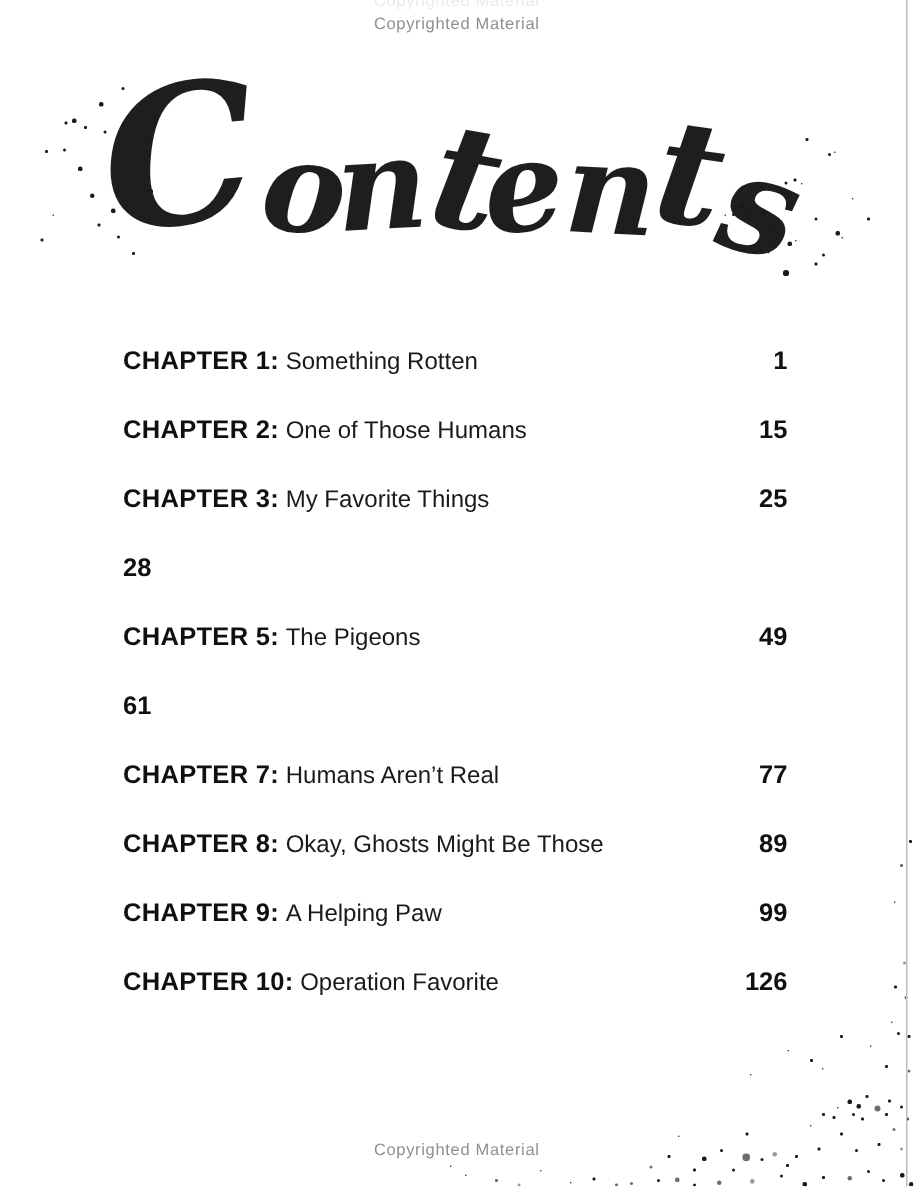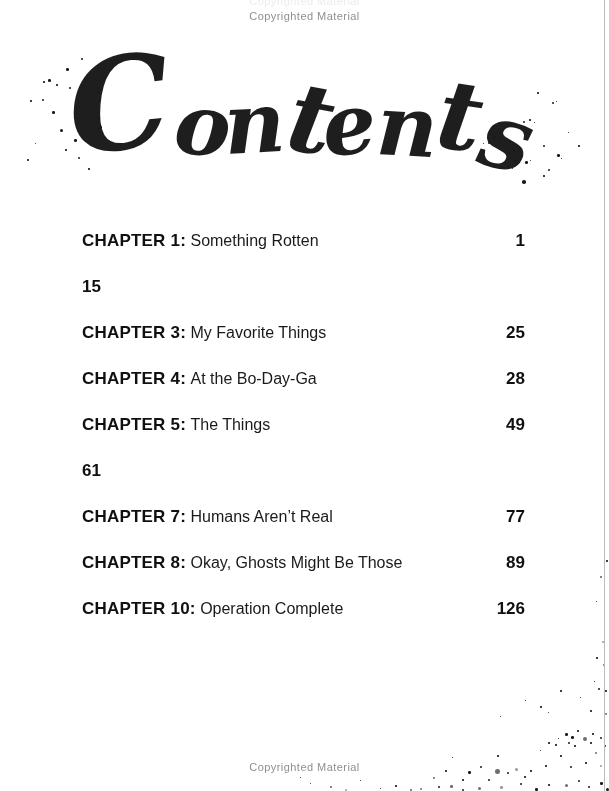--- a/index.html
+++ b/index.html
@@ -178,47 +178,51 @@
       <span class="dot" style="left: 600px; top: 765px; width: 2px; height: 2px; background: rgb(154, 154, 154);"></span>
       <span class="dot" style="left: 545px; top: 765px; width: 1.5px; height: 1.5px; background: rgb(26, 26, 26);"></span>
     </div>
 
   <div class="toc" id="toc">
       <div class="toc-row">
         <span class="entry-text"><span class="ch-label">CHAPTER 1:</span> <span class="ch-title">Something Rotten</span></span>
         <span class="ch-page">1</span>
       </div>
       <div class="toc-row">
+        <span class="entry-text"><span class="ch-label">CHAPTER 2:</span> <span class="ch-title">One of Those Humans</span></span>
         <span class="ch-page">15</span>
       </div>
       <div class="toc-row">
         <span class="entry-text"><span class="ch-label">CHAPTER 3:</span> <span class="ch-title">My Favorite Things</span></span>
         <span class="ch-page">25</span>
       </div>
       <div class="toc-row">
-        <span class="entry-text"><span class="ch-label">CHAPTER 4:</span> <span class="ch-title">At the Bo-Day-Ga</span></span>
         <span class="ch-page">28</span>
       </div>
       <div class="toc-row">
-        <span class="entry-text"><span class="ch-label">CHAPTER 5:</span> <span class="ch-title">The Things</span></span>
+        <span class="entry-text"><span class="ch-label">CHAPTER 5:</span> <span class="ch-title">The Pigeons</span></span>
         <span class="ch-page">49</span>
       </div>
       <div class="toc-row">
         <span class="ch-page">61</span>
       </div>
       <div class="toc-row">
         <span class="entry-text"><span class="ch-label">CHAPTER 7:</span> <span class="ch-title">Humans Aren’t Real</span></span>
         <span class="ch-page">77</span>
       </div>
       <div class="toc-row">
         <span class="entry-text"><span class="ch-label">CHAPTER 8:</span> <span class="ch-title">Okay, Ghosts Might Be Those</span></span>
         <span class="ch-page">89</span>
       </div>
       <div class="toc-row">
-        <span class="entry-text"><span class="ch-label">CHAPTER 10:</span> <span class="ch-title">Operation Complete</span></span>
+        <span class="entry-text"><span class="ch-label">CHAPTER 9:</span> <span class="ch-title">A Helping Paw</span></span>
+        <span class="ch-page">99</span>
+      </div>
+      <div class="toc-row">
+        <span class="entry-text"><span class="ch-label">CHAPTER 10:</span> <span class="ch-title">Operation Favorite</span></span>
         <span class="ch-page">126</span>
       </div>
     </div>
 
   <div class="copyright bottom">Copyrighted Material</div>
 
   <div class="edge-line"></div>
 </div>
 
 </body></html>

